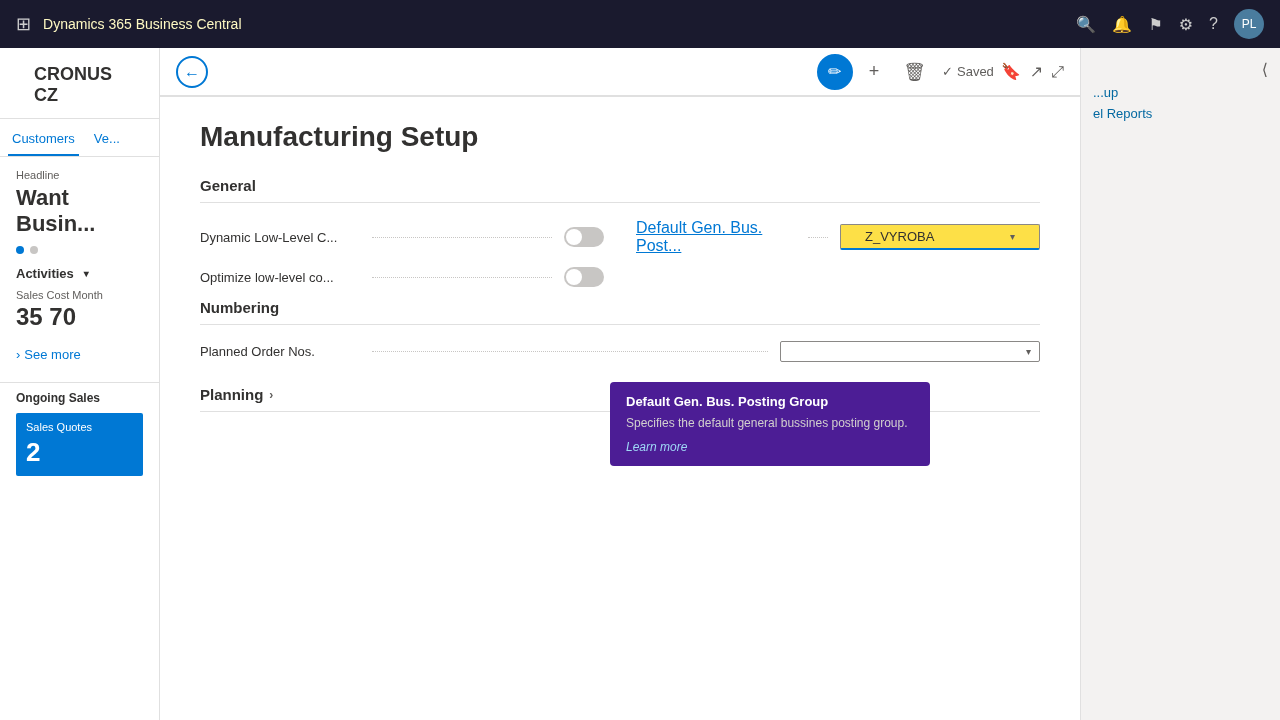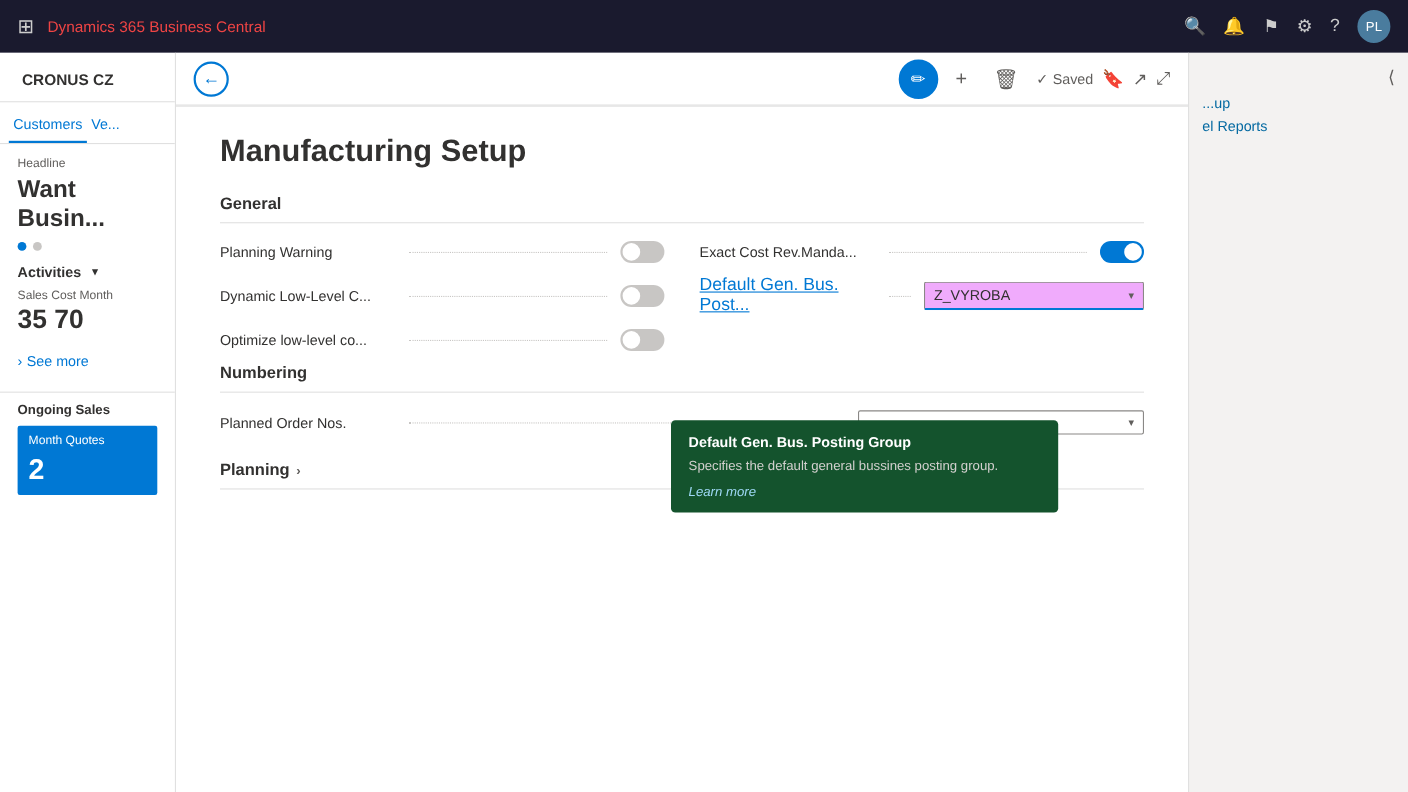--- a/index.html
+++ b/index.html
@@ -9,21 +9,21 @@
     .topbar {
       background: #1a1a2e;
       color: #fff;
       height: 48px;
       display: flex;
       align-items: center;
       padding: 0 16px;
       gap: 12px;
     }
     .topbar-grid { color: #ccc; font-size: 18px; cursor: pointer; }
-    .topbar-title { font-size: 14px; font-weight: 400; color: #ef4444; flex: 1; }
+    .topbar-title { font-size: 14px; font-weight: 400; color: #fef9c3; flex: 1; }
     .topbar-icons { display: flex; gap: 16px; align-items: center; }
     .topbar-icon { color: #ccc; font-size: 16px; cursor: pointer; display: flex; align-items: center; justify-content: center; }
     .topbar-avatar {
       width: 30px; height: 30px; border-radius: 50%; background: #4a7c9e;
       display: flex; align-items: center; justify-content: center; color: #fff; font-size: 12px; font-weight: normal;
     }
 
     
     .layout { display: flex; height: calc(720px - 48px); }
 
@@ -31,30 +31,30 @@
     .sidebar {
       width: 160px;
       background: #fff;
       border-right: 1px solid #e0e0e0;
       padding: 16px 0;
       display: flex;
       flex-direction: column;
       overflow: hidden;
     }
     .sidebar-company {
-      padding: 0 20px 12px;
-      font-size: 14px;
+      padding: 0 34px 12px;
+      font-size: 18px;
       font-weight: 600;
       color: #323130;
       border-bottom: 1px solid #e0e0e0;
       margin-bottom: 8px;
     }
     .sidebar-nav {
       display: flex;
-      gap: 0;
+      gap: 11px;
       padding: 0 8px;
       border-bottom: 1px solid #e0e0e0;
       margin-bottom: 12px;
     }
     .sidebar-nav-item {
       font-size: 13px;
       color: #0078d4;
       padding: 4px 4px 8px;
       cursor: pointer;
       border-bottom: 2px solid transparent;
@@ -205,50 +205,50 @@
       position: absolute;
       width: 16px; height: 16px; border-radius: 50%;
       background: #fff; top: 2px; left: 2px;
       transition: left 0.2s;
     }
     .toggle.on::after { left: 22px; }
 
     .dropdown-field {
       min-width: 200px;
       border: 1px solid #8a8886;
-      padding: 4px 8px;
+      padding: 4px 24px;
       display: flex;
       align-items: center;
       justify-content: space-between;
       cursor: pointer;
-      background: #f0abfc;
+      background: #fde047;
       border-radius: 2px;
       position: relative;
     }
     .dropdown-field.highlighted {
       border-bottom: 2px solid #0078d4;
     }
     .dropdown-value { font-size: 13px; color: #323130; }
     .dropdown-arrow { font-size: 10px; color: #605e5c; }
 
     .default-gen-label {
       font-size: 16px;
       color: #0078d4;
       cursor: pointer;
       text-decoration: underline;
     }
 
     
     .tooltip-box {
       position: absolute;
-      background: #14532d;
+      background: #4c1d95;
       color: #fff;
       padding: 12px 16px;
       border-radius: 4px;
-      width: 352px;
+      width: 320px;
       z-index: 100;
       top: 285px;
       left: 450px;
     }
     .tooltip-title { font-size: 13px; font-weight: 700; margin-bottom: 6px; }
     .tooltip-desc { font-size: 12px; color: #d2d0ce; margin-bottom: 6px; line-height: 1.4; }
     .tooltip-link { font-size: 12px; color: #9fd9f6; cursor: pointer; font-style: italic; }
 
     
     .form-input-field {
@@ -328,21 +328,21 @@
     </div>
     <div class="sidebar-sales-label">Sales Cost Month</div>
     <div class="sidebar-sales-value">35 70</div>
     <div class="sidebar-see-more">
       <span>›</span>
       <span>See more</span>
     </div>
     <hr class="sidebar-divider">
     <div class="sidebar-ongoing">Ongoing Sales</div>
     <div class="sidebar-card">
-      <div class="sidebar-card-label">Month Quotes</div>
+      <div class="sidebar-card-label">Sales Quotes</div>
       <div class="sidebar-card-value">2</div>
     </div>
   </div>
 
   <div class="main-content">
 
     <div class="sub-nav">
       <div class="sub-nav-back">←</div>
       <div class="sub-nav-spacer"></div>
       <div class="sub-nav-edit-btn" style="background: #0078d4; color: #fff; border-color: #0078d4;">✏</div>
@@ -358,32 +358,20 @@
         <span class="sub-nav-icon">⤢</span>
       </div>
     </div>
     <hr class="main-divider">
 
     <div class="form-body">
       <div class="form-title">Manufacturing Setup</div>
 
       <div class="form-section-title">General</div>
 
-      <div class="form-row">
-        <div class="form-field">
-          <span class="form-label">Planning Warning</span>
-          <div class="form-dots"></div>
-          <div class="toggle"></div>
-        </div>
-        <div class="form-field">
-          <span class="form-label">Exact Cost Rev.Manda...</span>
-          <div class="form-dots"></div>
-          <div class="toggle on"></div>
-        </div>
-      </div>
 
       <div class="form-row">
         <div class="form-field">
           <span class="form-label">Dynamic Low-Level C...</span>
           <div class="form-dots"></div>
           <div class="toggle"></div>
         </div>
         <div class="form-field" style="position:relative;">
           <span class="default-gen-label">Default Gen. Bus. Post...</span>
           <div class="form-dots"></div>

